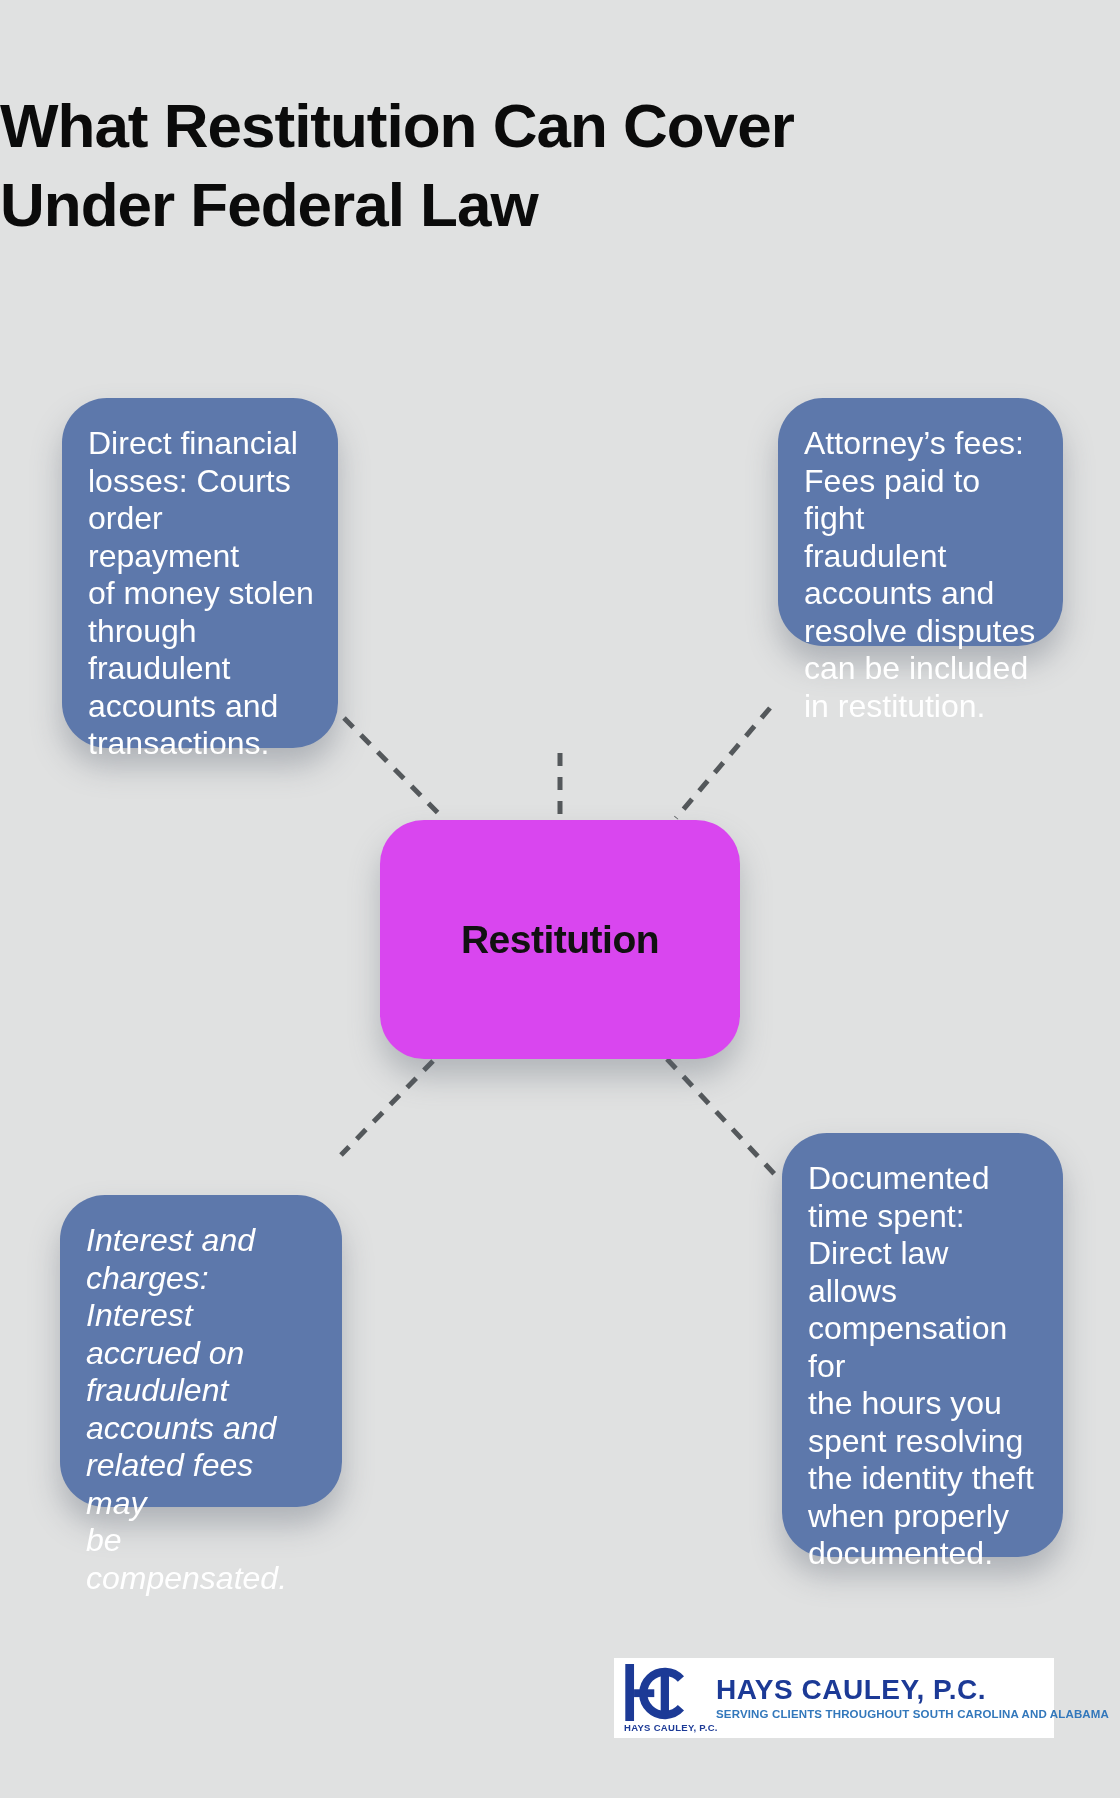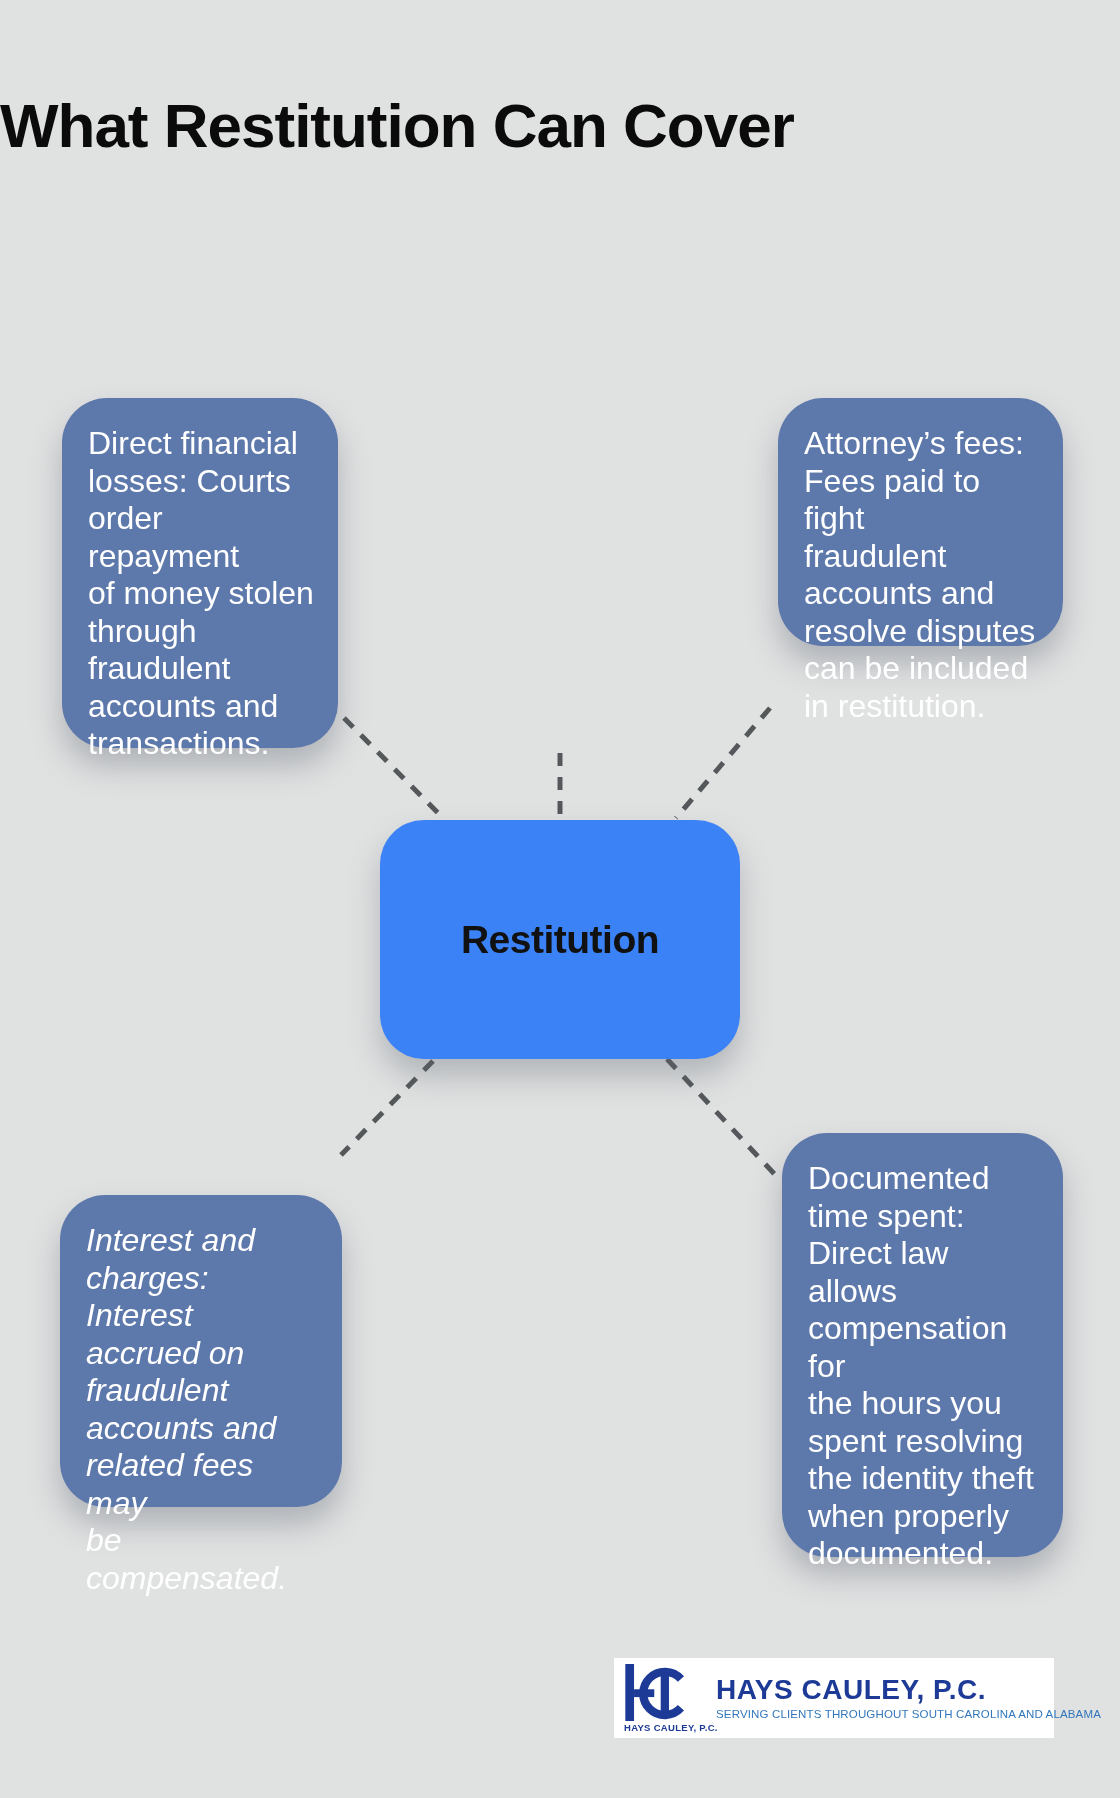--- a/index.html
+++ b/index.html
@@ -27,21 +27,21 @@
   }
   .node .txt{white-space:pre-line;}
   .n0{left:62px;  top:398px; width:276px; height:350px;}
   .n1{left:410px; top:398px; width:265px; height:350px;}
   .n2{left:778px; top:398px; width:285px; height:248px;}
   .n3{left:60px;  top:1195px;width:282px; height:312px;font-style:italic;}
   .n4{left:782px; top:1133px;width:281px; height:424px;}
   
   .center-node{
     position:absolute;left:380px;top:820px;width:360px;height:239px;
-    background:#3b82f6;border-radius:44px;
+    background:#d946ef;border-radius:44px;
     box-shadow:0 18px 30px rgba(95,102,115,.35);
     display:flex;align-items:center;justify-content:center;
     color:#111;font-size:39px;font-weight:800;letter-spacing:-0.5px;
   }
   
   .logo-box{
     position:absolute;left:614px;top:1658px;width:440px;height:80px;
     background:#ffffff;display:flex;align-items:flex-start;
     box-sizing:border-box;padding:6px 0 0 10px;
   }
@@ -49,31 +49,32 @@
   .logo-caption{
     font-size:9.5px;font-weight:700;color:#1c3a96;letter-spacing:0.3px;
     margin-top:1px;white-space:nowrap;
   }
   .logo-text{margin-left:6px;padding-top:12px;}
   .firm-name{
     font-size:28px;font-weight:700;color:#1c3a96;letter-spacing:0.5px;
     line-height:28px;white-space:nowrap;
   }
   .tagline{
-    font-size:11.5px;font-weight:400;color:#3277bb;letter-spacing:0.15px;
+    font-size:11.5px;font-weight:700;color:#3277bb;letter-spacing:0.15px;
     margin-top:4px;white-space:nowrap;
   }
 </style>
 </head>
 <body>
 
 <div id="canvas">
 
   <div class="title">
     <div>What Restitution Can Cover</div>
+    <div>Under Federal Law</div>
   </div>
 
   <svg class="connectors" viewBox="0 0 1120 1798">
     <line x1="344" y1="718" x2="445" y2="820"></line>
     <line x1="560" y1="753" x2="560" y2="815"></line>
     <line x1="770" y1="708" x2="676" y2="818"></line>
     <line x1="433" y1="1061" x2="341" y2="1155"></line>
     <line x1="667" y1="1059" x2="781" y2="1181"></line>
   </svg>
 

